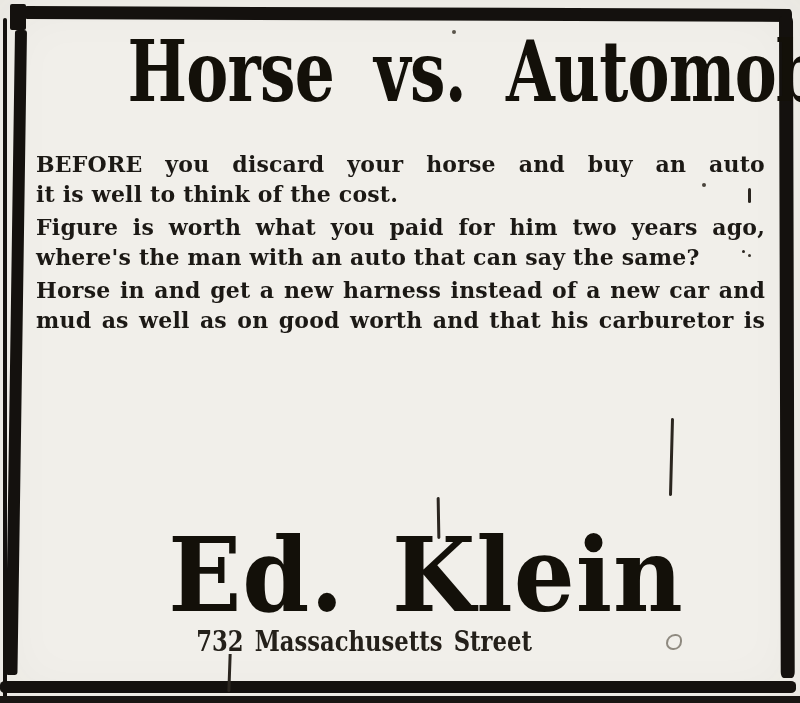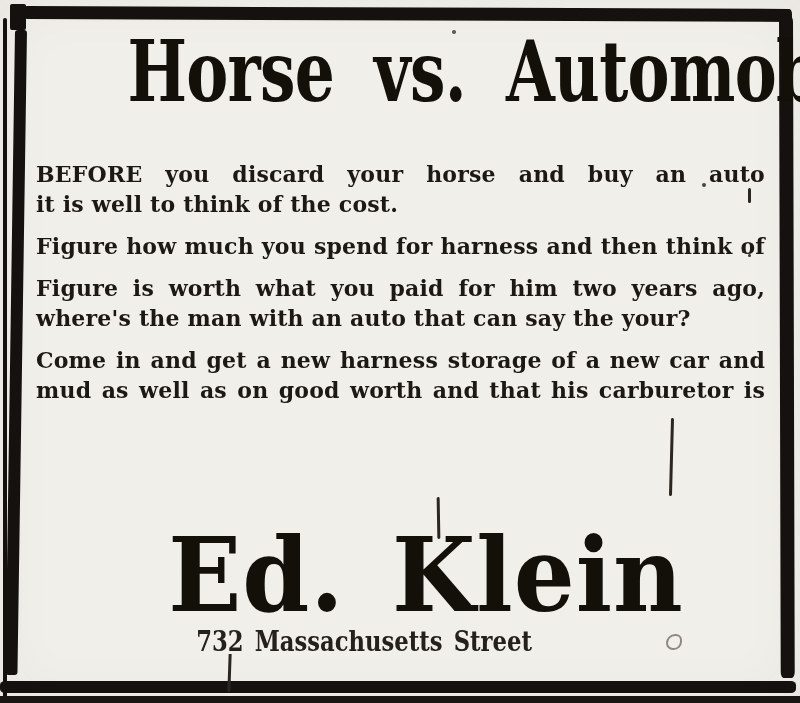--- a/index.html
+++ b/index.html
@@ -68,21 +68,21 @@
     transform: translateX(5px) scaleX(0.75);
   }
   .ad-body {
     position: absolute;
     left: 36px; top: 147px; width: 729px;
     font-size: 22px;
     font-weight: bold;
     color: #1c1915;
     letter-spacing: 0.2px;
   }
-  .para { margin: 12px 0 3px 0; }
+  .para { margin: 2px 0 3px 0; }
   .line {
     height: 30px;
     line-height: 30px;
     text-align: left;
     white-space: normal;
   }
   .line.j {
     text-align: justify;
     text-align-last: justify;
   }
@@ -142,28 +142,27 @@
   <div class="bar bar-bottom-edge"></div>
 
   <h1 class="headline">Horse vs. Automobile</h1>
 
   <div class="ad-body">
     <div class="para">
       <div class="line j">BEFORE you discard your horse and buy an auto</div>
       <div class="line">it is well to think of the cost.</div>
     </div>
     <div class="para">
-      <div class="line j">Figure how much you spend for harness and then think of</div>
     </div>
     <div class="para">
       <div class="line j">Figure is worth what you paid for him two years ago,</div>
-      <div class="line">where's the man with an auto that can say the your?</div>
+      <div class="line">where's the man with an auto that can say the same?</div>
     </div>
     <div class="para">
-      <div class="line j">Come in and get a new harness storage of a new car and</div>
+      <div class="line j">Horse in and get a new harness instead of a new car and</div>
       <div class="line j">mud as well as on good worth and that his carburetor is</div>
     </div>
   </div>
 
   <div class="signature">Ed. Klein</div>
 
   <div class="address">732 Massachusetts Street</div>
 
   <div class="artifact art-dot-top"></div>
   <div class="artifact art-tick-cost"></div>

